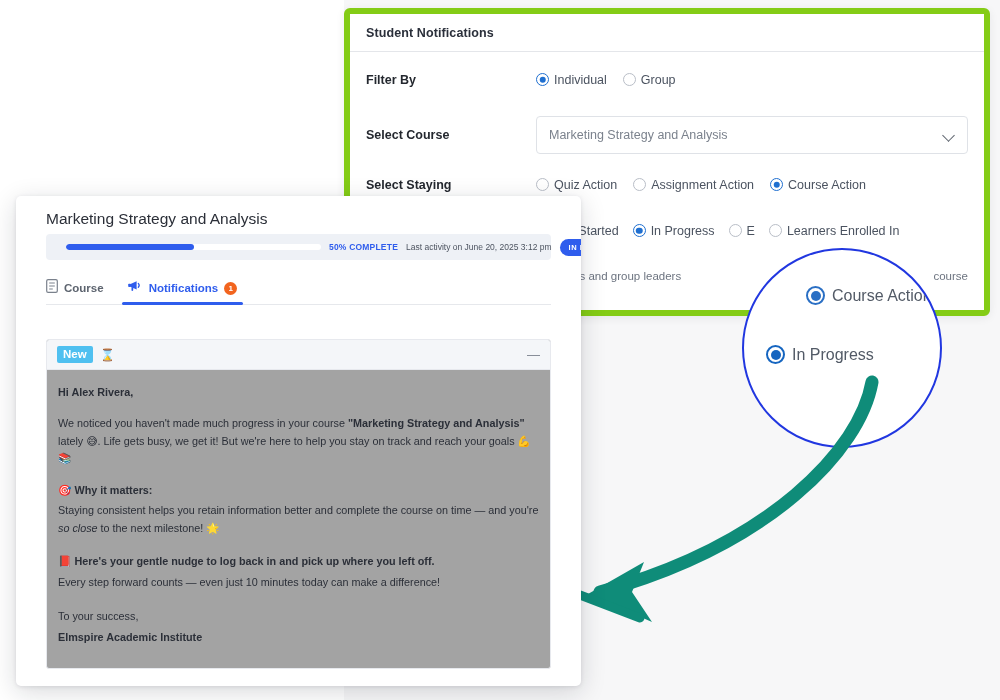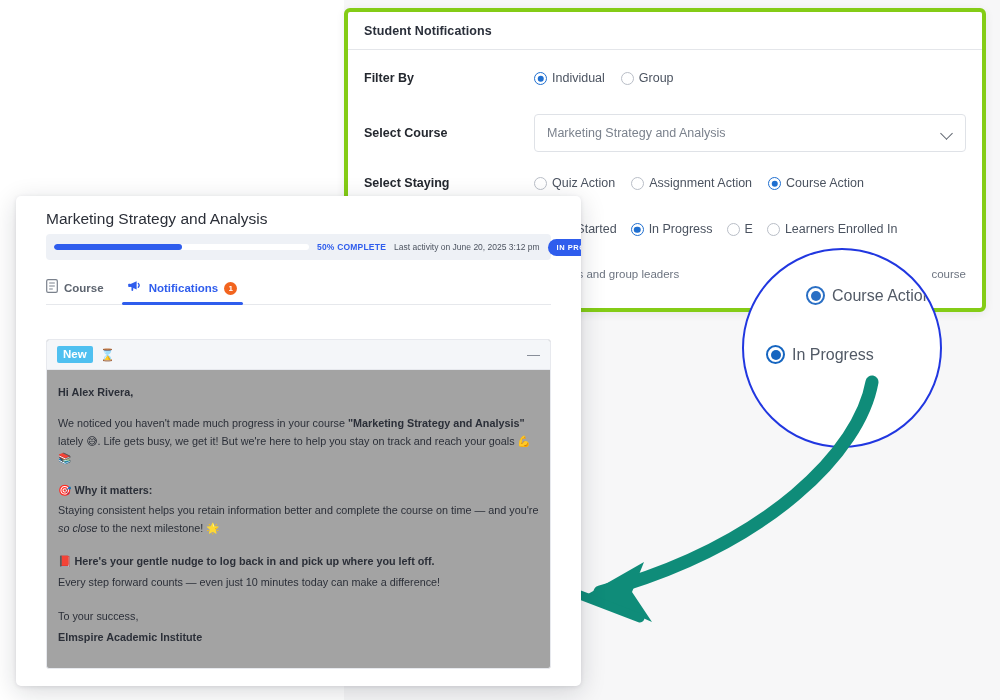--- a/index.html
+++ b/index.html
@@ -12,40 +12,40 @@
   
   #backdrop{position:absolute;inset:0;background:#ffffff;}
   #backdrop-grey{
     position:absolute;left:344px;top:0;width:656px;height:700px;
     background:#f7f7f8;
   }
 
   
   #admin-panel{
     position:absolute;left:344px;top:8px;width:634px;height:296px;
-    background:#ffffff;border:4px solid #84cc16;border-radius:6px;
+    background:#ffffff;border:6px solid #84cc16;border-radius:6px;
     box-shadow:0 2px 10px rgba(20,24,40,.07);
     overflow:hidden;
   }
   #admin-panel-header{
     height:38px;border-bottom:1px solid #e4e6ea;
     display:flex;align-items:center;padding:0 0 0 16px;
     box-sizing:border-box;
   }
   #admin-panel-header .ttl{
     font-size:12.5px;font-weight:bold;color:#2a2f3a;letter-spacing:.1px;
   }
   .form-row{display:flex;align-items:center;padding:0 16px;box-sizing:border-box;}
   .form-label{
     width:170px;flex:0 0 170px;font-size:12.5px;font-weight:bold;color:#24282f;
   }
   .form-ctl{flex:1;display:flex;align-items:center;}
 
   .radio-group{display:flex;align-items:center;gap:16px;flex-wrap:nowrap;}
-  .radio{display:flex;align-items:flex-end;gap:5px;white-space:nowrap;}
+  .radio{display:flex;align-items:flex-start;gap:5px;white-space:nowrap;}
   .rdot{
     width:13px;height:13px;border-radius:50%;
     border:1.4px solid #b9bec7;background:#fff;box-sizing:border-box;
     flex:0 0 13px;position:relative;
   }
   .rdot.on{border-color:#1f6fd0;}
   .rdot.on:after{
     content:"";position:absolute;left:50%;top:50%;
     width:6.5px;height:6.5px;border-radius:50%;background:#1f6fd0;
     transform:translate(-50%,-50%);
@@ -102,21 +102,21 @@
     background:#ffffff;border-radius:5px;
     box-shadow:0 6px 26px rgba(20,24,40,.16), 0 1px 4px rgba(20,24,40,.10);
     overflow:hidden;
   }
   #course-title{
     position:absolute;left:30px;top:14px;font-size:15.5px;color:#2b2f38;
   }
   #progress-strip{
     position:absolute;left:30px;top:38px;width:505px;height:26px;
     background:#eef1f6;border-radius:4px;display:flex;align-items:center;
-    padding:0 8px;box-sizing:border-box;gap:8px;
+    padding:0 20px;box-sizing:border-box;gap:8px;
   }
   #pbar-track{
     flex:0 0 255px;height:6px;background:#ffffff;border-radius:3px;overflow:hidden;
   }
   #pbar-fill{height:100%;background:#2f5ded;border-radius:3px;}
   #pct{font-size:8.5px;font-weight:bold;color:#2f5ded;letter-spacing:.2px;white-space:nowrap;}
   #lastact{font-size:8.5px;color:#4d5460;white-space:nowrap;}
   #status-pill{
     margin-left:auto;background:#2f5ded;color:#fff;border-radius:10px;
     font-size:7.5px;font-weight:bold;letter-spacing:.55px;

